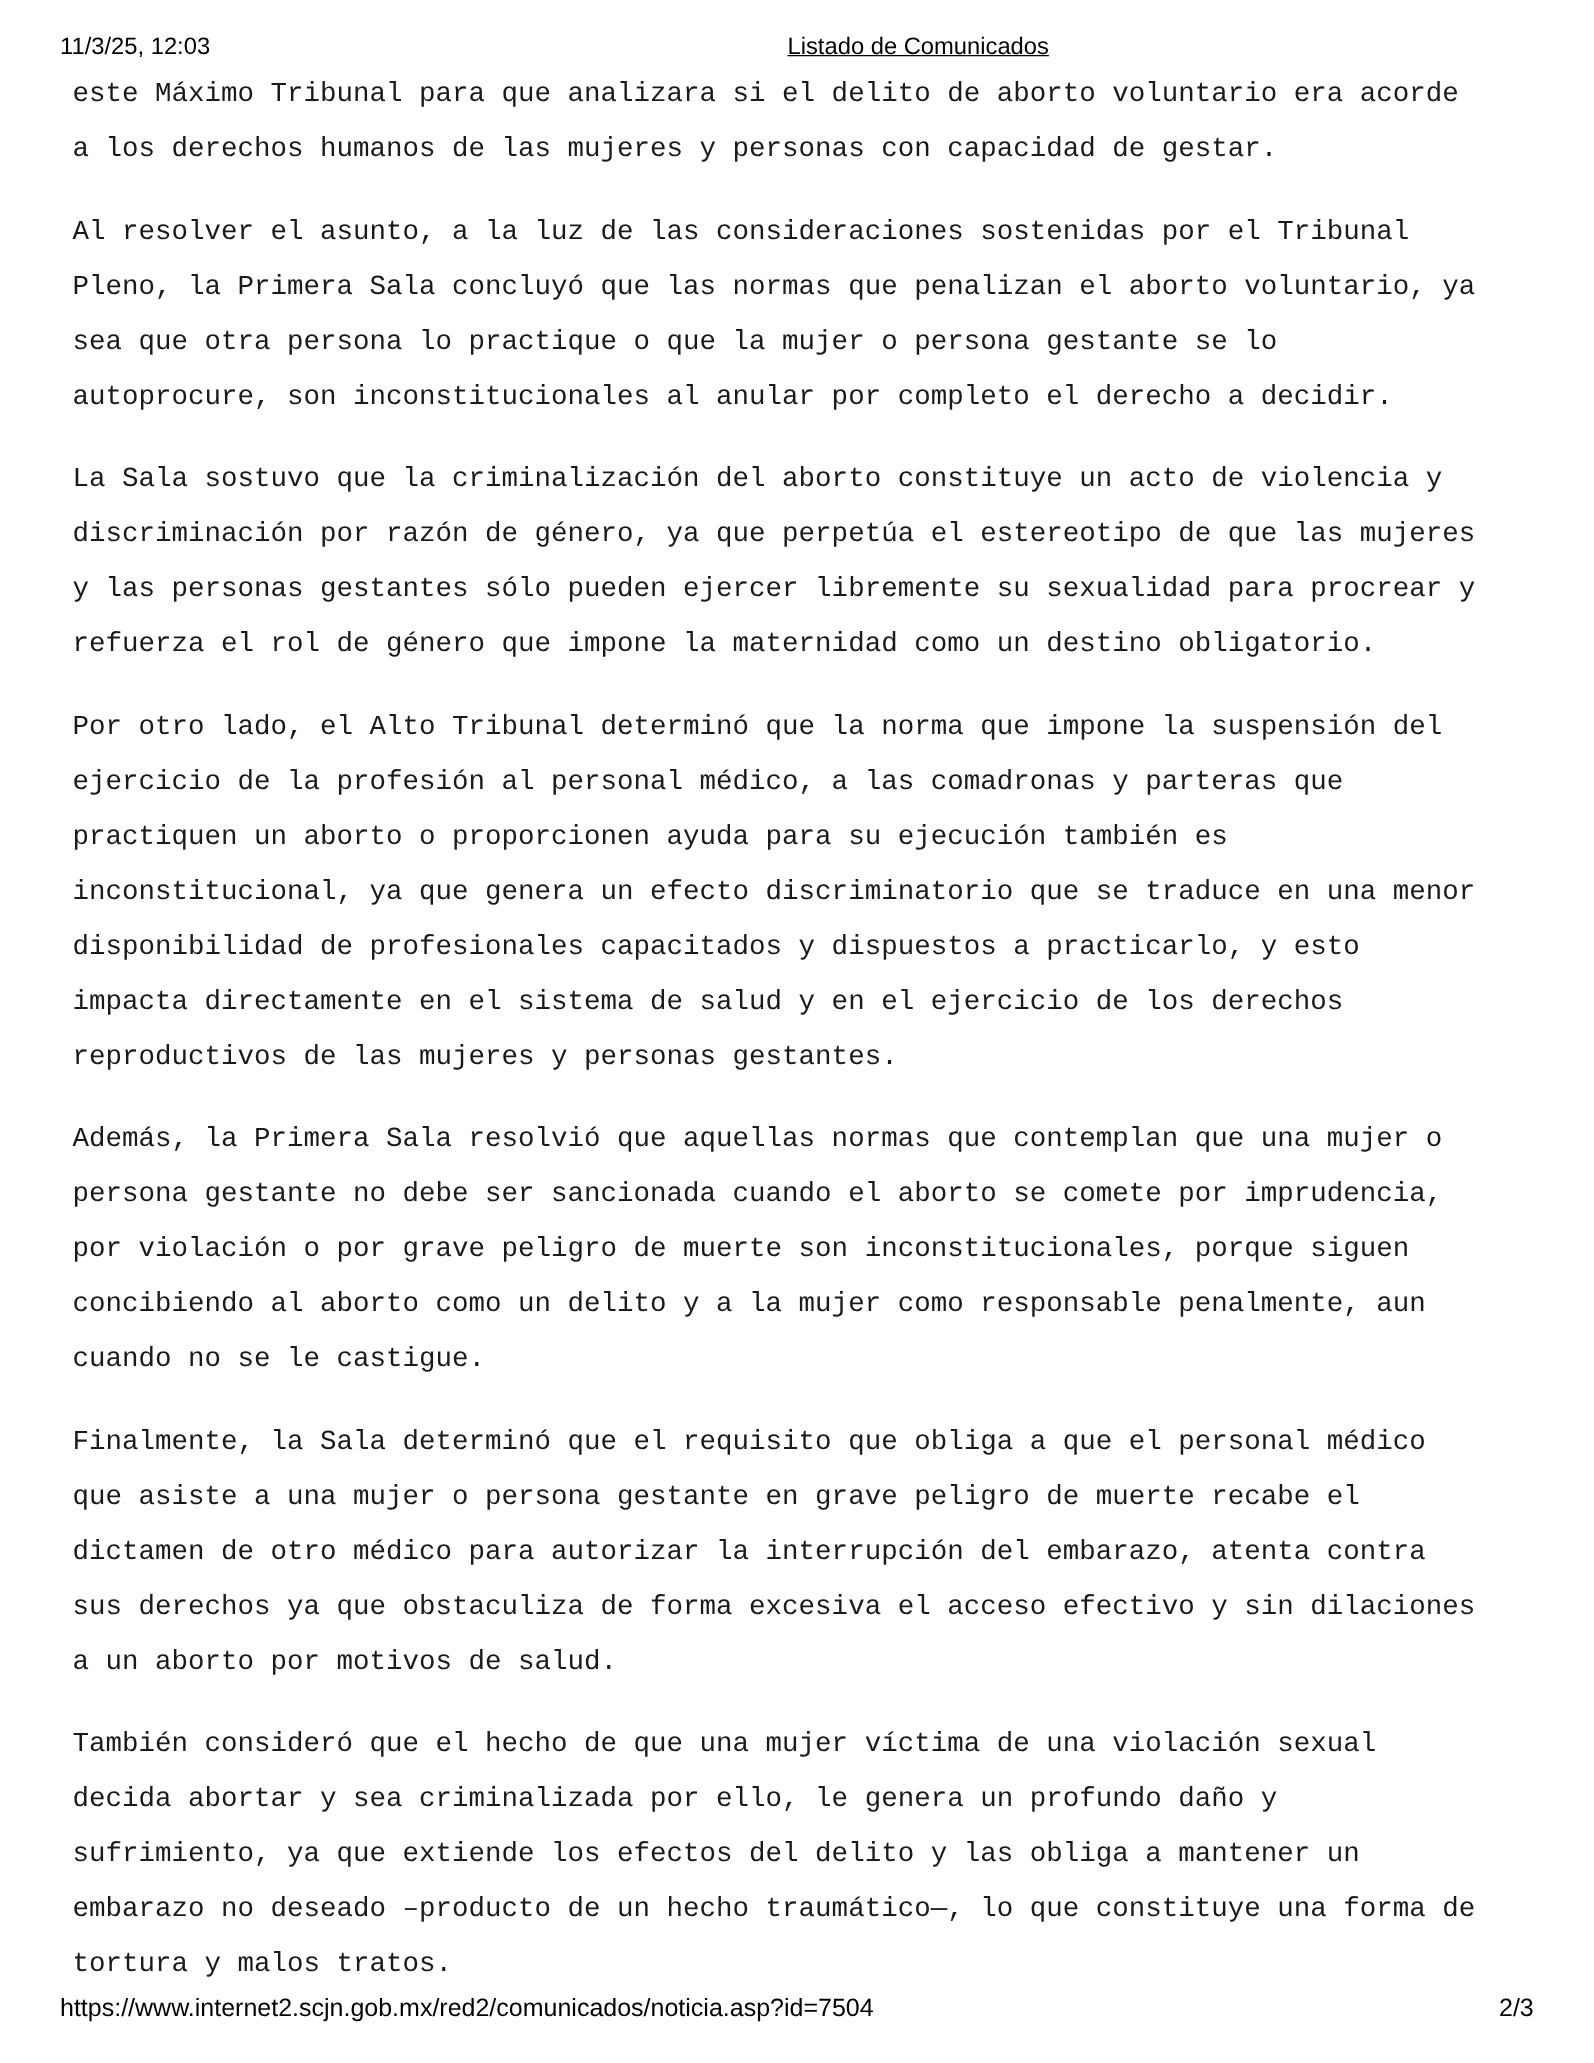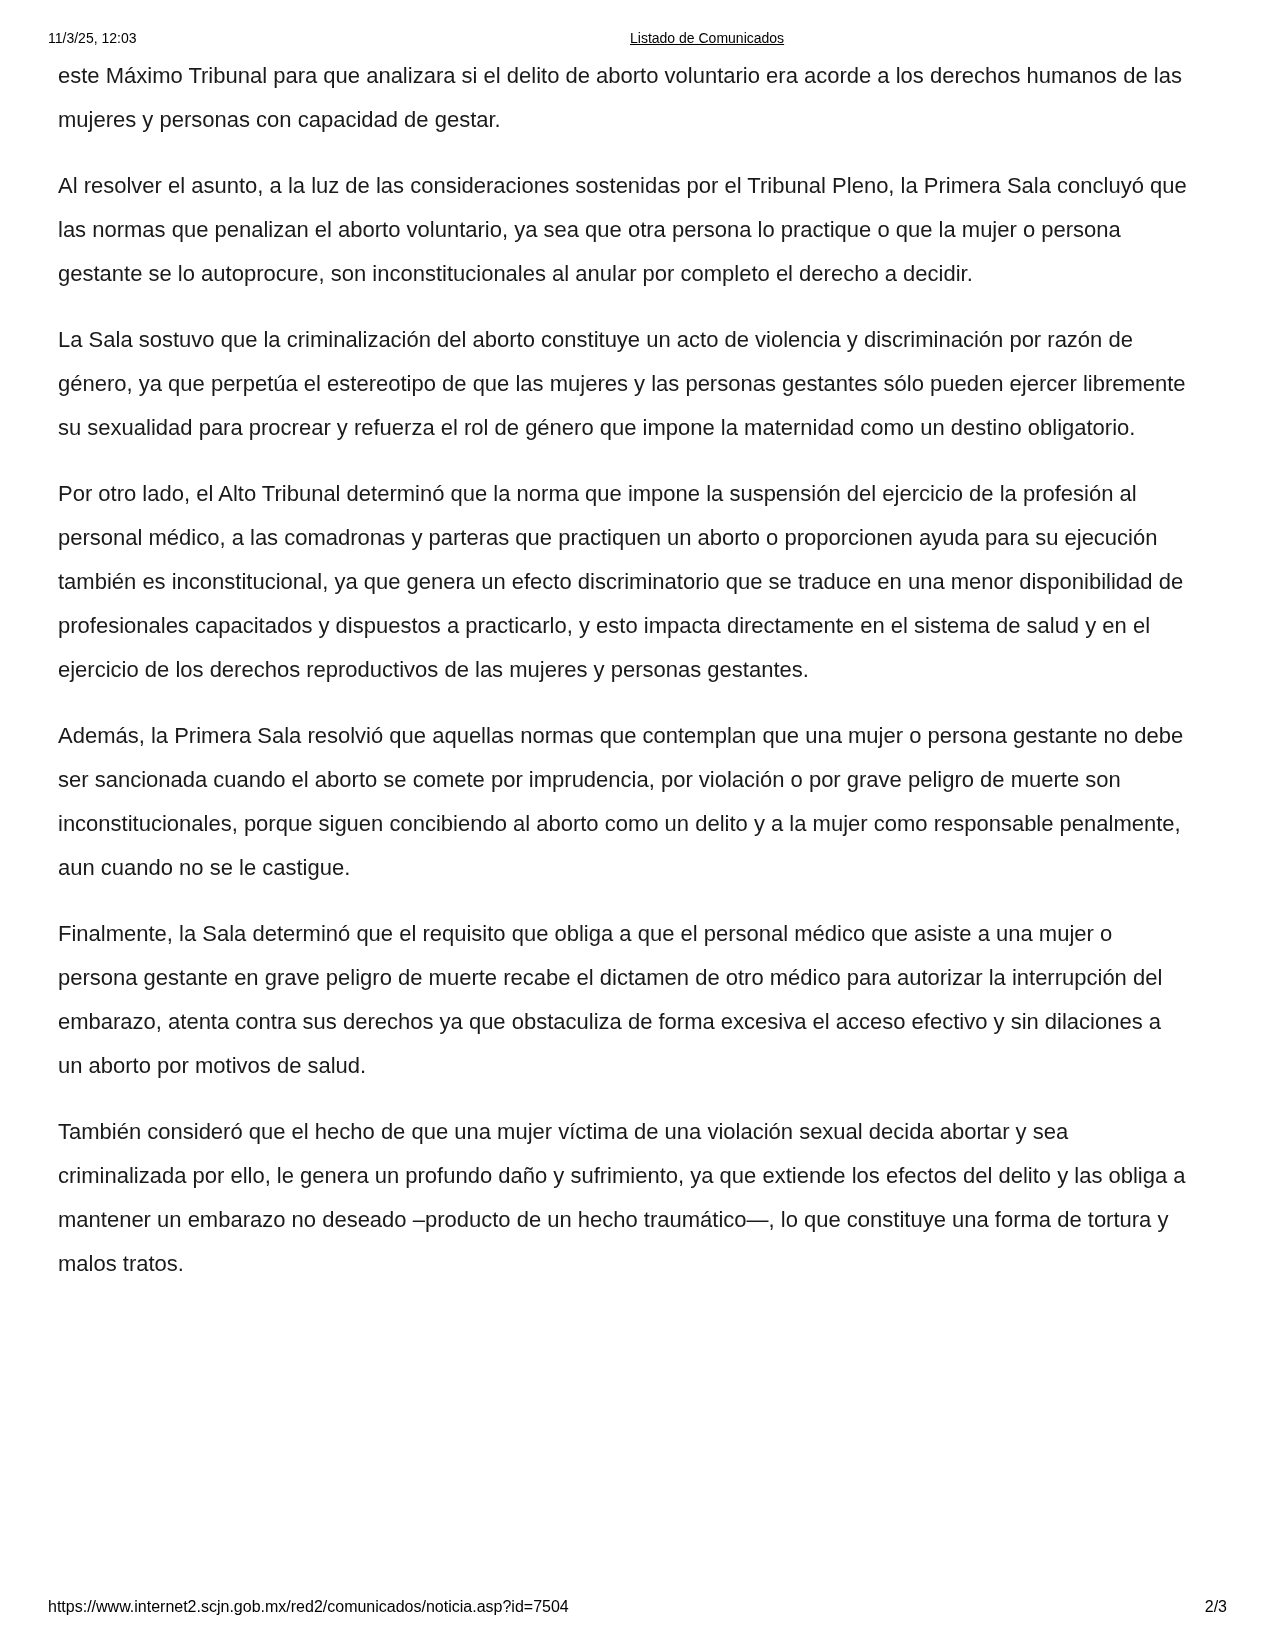--- a/index.html
+++ b/index.html
@@ -15,21 +15,21 @@
     font-family: "Liberation Sans", sans-serif;
     color: #1a1a1a;
     overflow: hidden;
   }
   .print-header {
     position: absolute;
     top: 29px;
     left: 48px;
     right: 48px;
     height: 20px;
-    font-size: 14px;
+    font-size: 19px;
     line-height: 18px;
     color: #000000;
     white-space: nowrap;
   }
   .header-datetime {
     position: absolute;
     left: 0;
     top: 0;
   }
   .header-title {
@@ -39,32 +39,33 @@
     text-decoration: underline;
   }
   .content {
     position: absolute;
     top: 54px;
     left: 58px;
     width: 1130px;
     font-size: 22px;
     line-height: 44px;
     text-align: left;
+    font-family: Liberation Mono, monospace;
   }
   .content p {
     margin: 0 0 22px 0;
     padding: 0;
   }
   .print-footer {
     position: absolute;
     top: 1598px;
     left: 48px;
     right: 48px;
     height: 20px;
-    font-size: 16px;
+    font-size: 20px;
     line-height: 18px;
     color: #000000;
     display: flex;
     justify-content: space-between;
     align-items: baseline;
   }
 </style>
 </head>
 <body>
 

